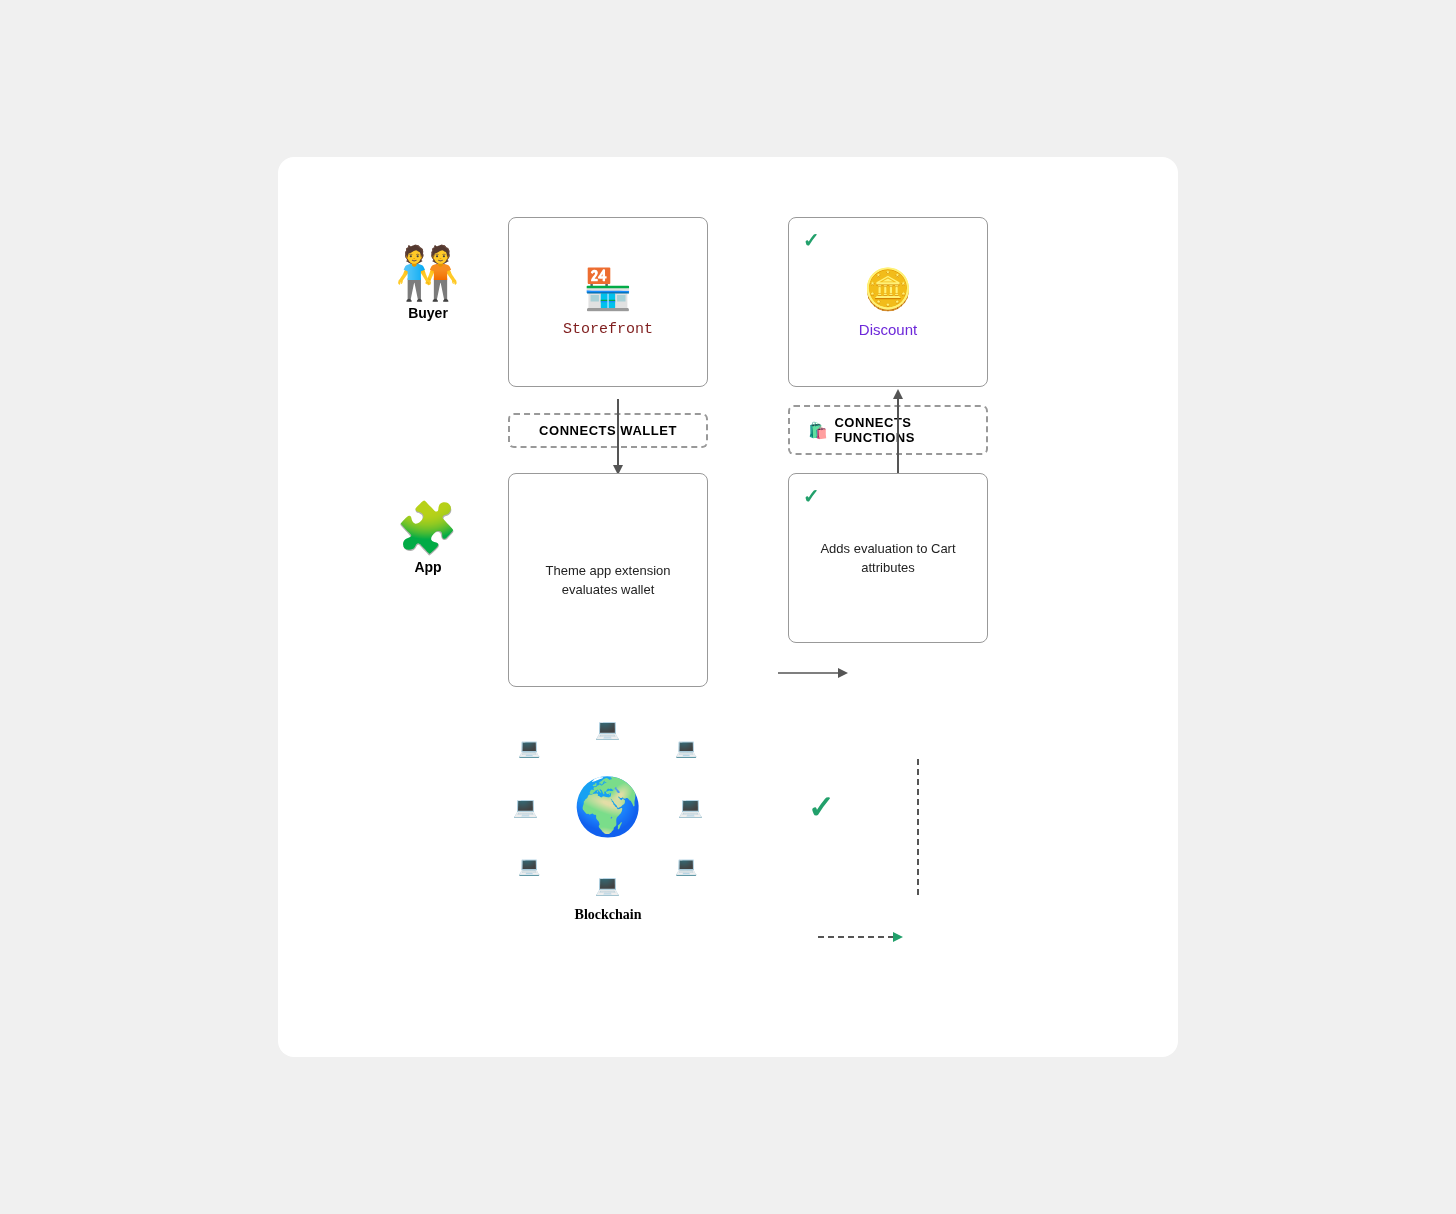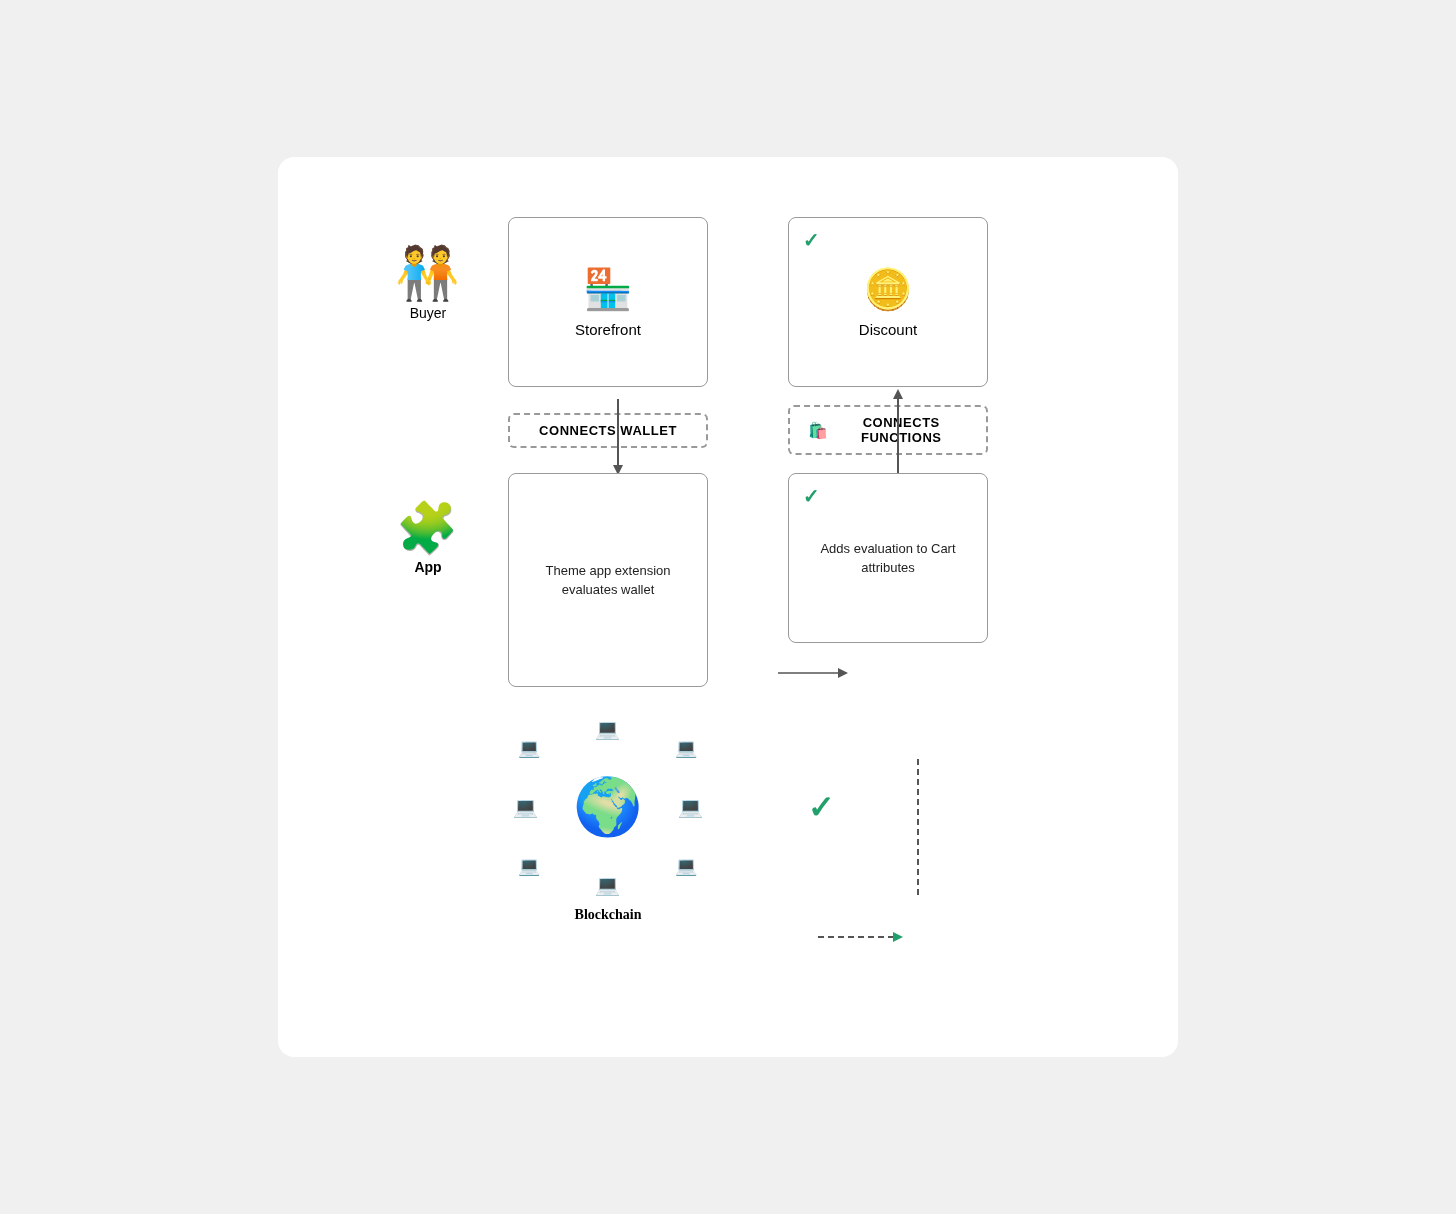--- a/index.html
+++ b/index.html
@@ -81,41 +81,41 @@
     <line x1="540" y1="780" x2="615" y2="780" stroke="#555" stroke-width="2" stroke-dasharray="6,4"></line>
     <polygon points="615,775 625,780 615,785" fill="#22a06b"></polygon>
 
   </svg>
 
   <div style="display:flex;align-items:flex-start;width:760px;margin-bottom:0;">
 
     <div style="width:160px;display:flex;flex-direction:column;align-items:center;gap:6px;padding-top:30px;">
 
       <div style="font-size:52px;line-height:1;">🧑‍🤝‍🧑</div>
-      <div style="font-size:14px;font-weight:400;">Buyer</div>
+      <div style="font-size:14px;font-weight:700;">Buyer</div>
     </div>
 
     <div style="display:flex;align-items:flex-start;gap:0;">
 
       <div class="box" style="width:200px;height:170px;">
         <div style="font-size:40px;margin-bottom:8px;">🏪</div>
-        <div style="font-size:15px;color:#000000;">Storefront</div>
+        <div style="font-size:15px;color:#7f1d1d;font-family:Liberation Mono, monospace;">Storefront</div>
       </div>
 
       <div style="width:80px;"></div>
 
       <div class="box" style="width:200px;height:170px;">
         <div class="checkmark-corner">✓</div>
         <div style="font-size:40px;margin-bottom:8px;">🪙</div>
-        <div style="font-size:15px;color:#000000;">Discount</div>
+        <div style="font-size:15px;color:#6d28d9;">Discount</div>
       </div>
     </div>
   </div>
 
-  <div style="display:flex;align-items:center;width:760px;margin:18px 0;text-align:center;">
+  <div style="display:flex;align-items:center;width:760px;margin:18px 0;">
     <div style="width:160px;"></div>
 
     <div class="badge" style="width:200px;justify-content:center;border:2px dashed #999;">
       <span>CONNECTS WALLET</span>
     </div>
     <div style="width:80px;"></div>
 
     <div class="badge" style="width:200px;justify-content:center;border:2px dashed #999;">
       <span style="font-size:16px;">🛍️</span>
       <span>CONNECTS FUNCTIONS</span>

